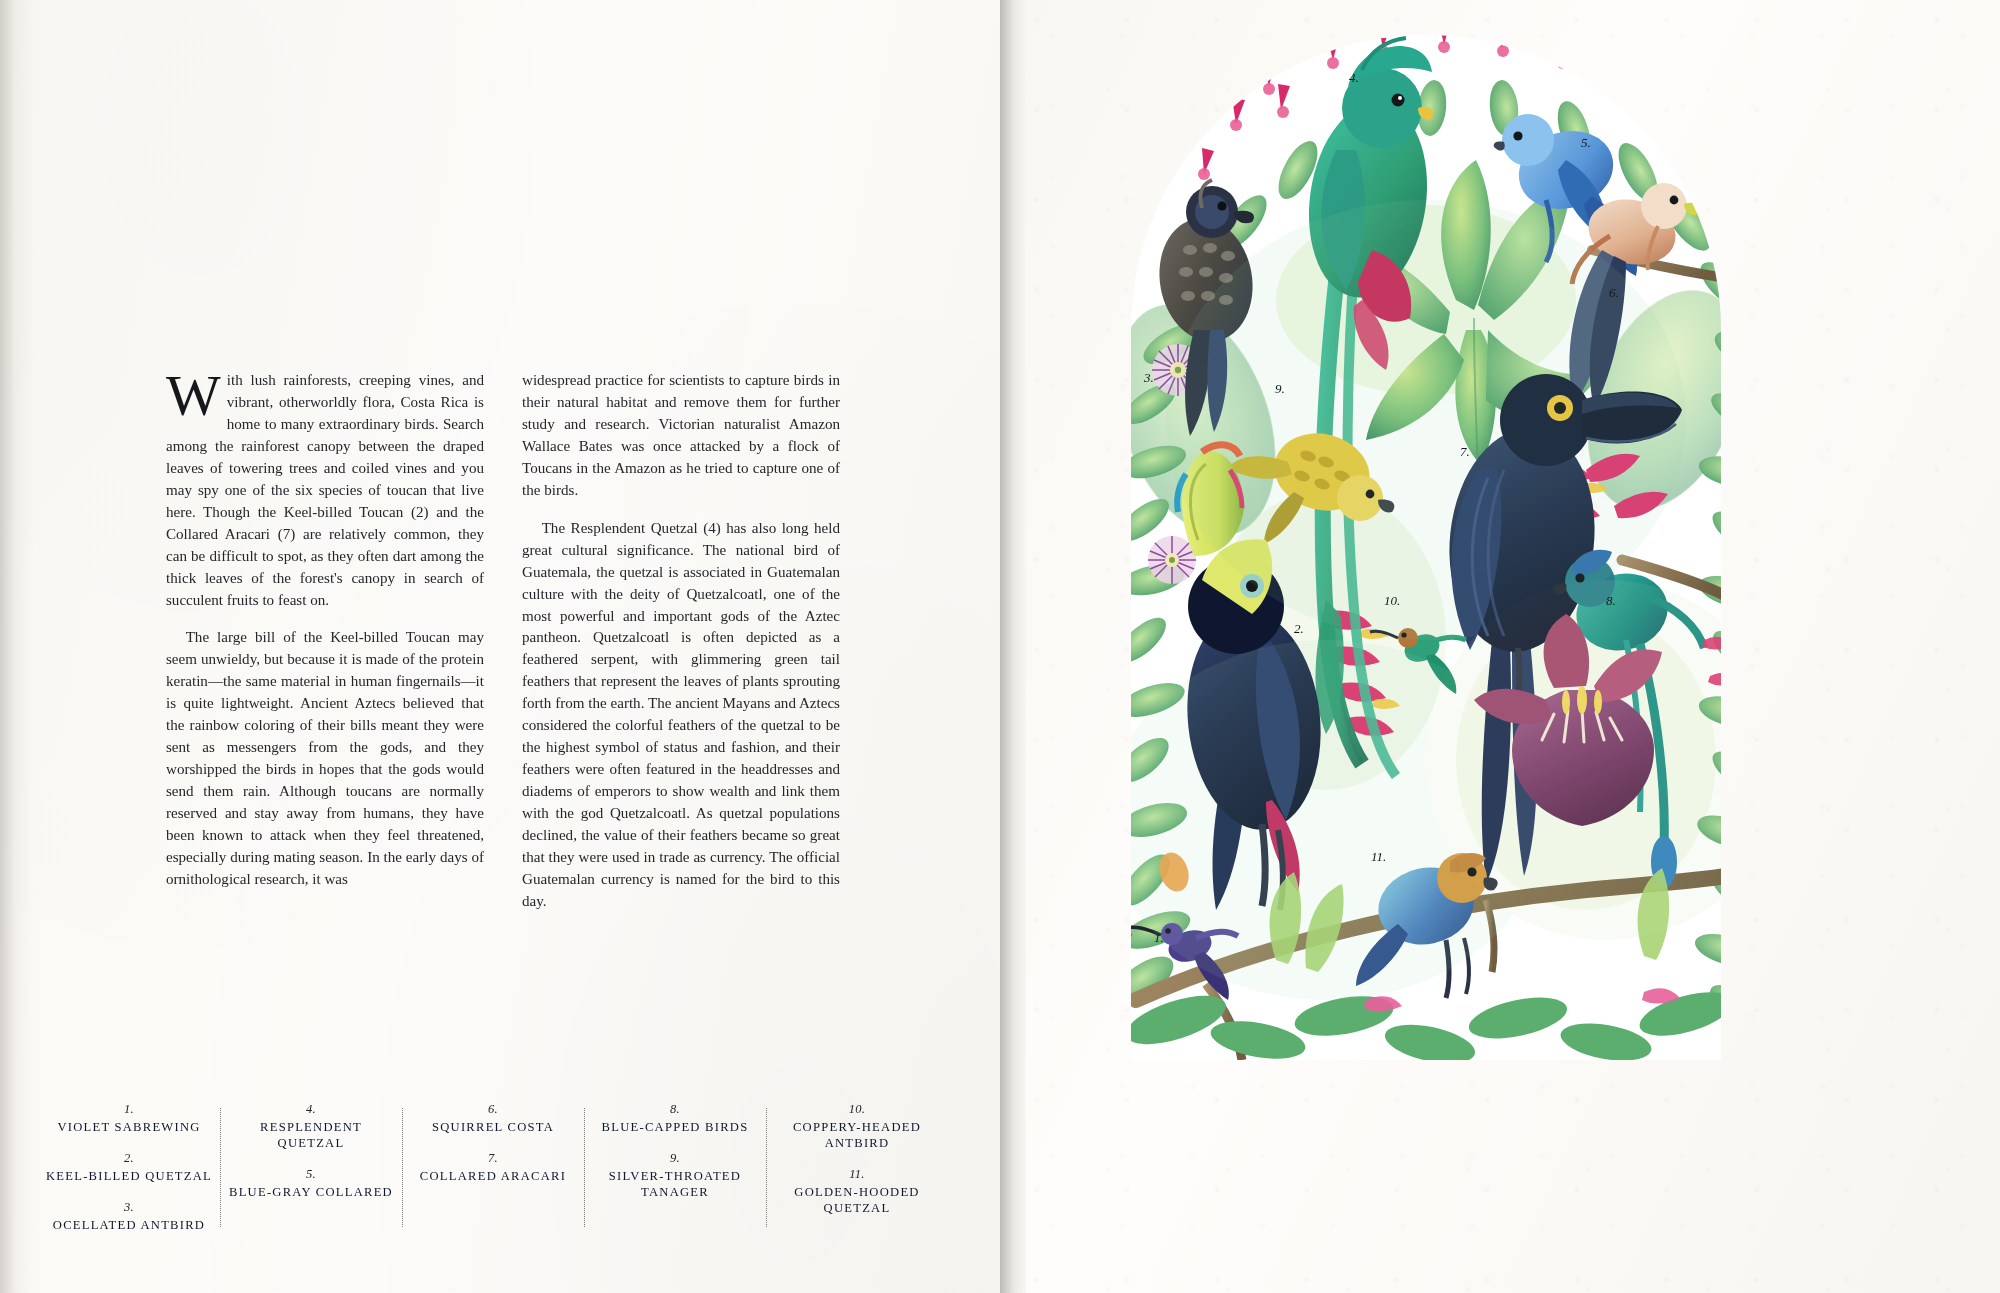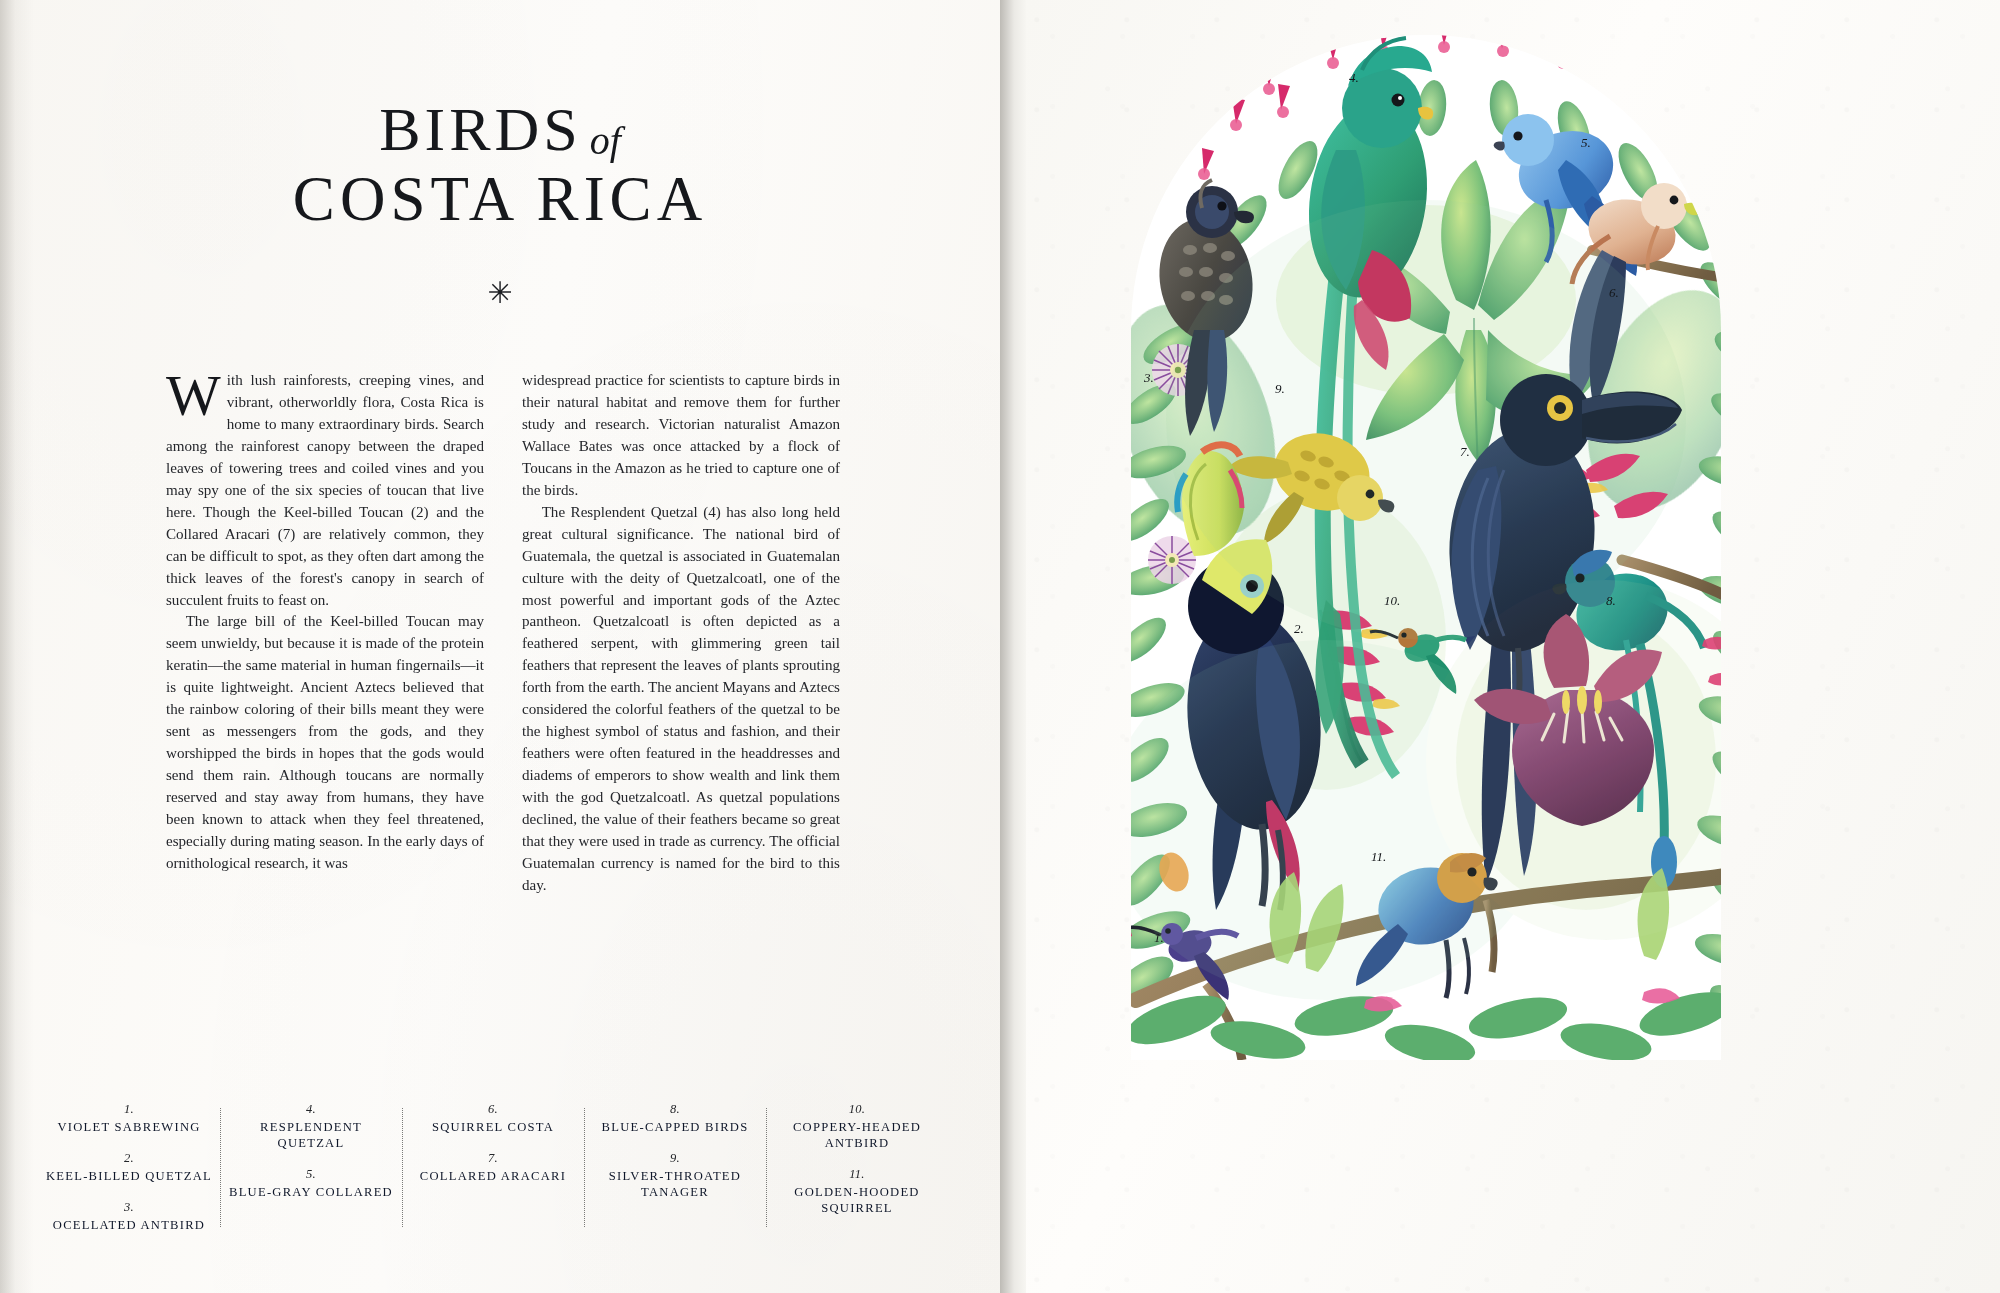--- a/index.html
+++ b/index.html
@@ -80,21 +80,21 @@
   .col {
     width: 318px;
     font-size: 15.1px;
     line-height: 1.455;
     color: #24262b;
     text-align: justify;
     hyphens: auto;
     -webkit-hyphens: auto;
   }
   .col p { margin: 0; }
-  .col p + p { margin-top: 0px; text-indent: 1.3em; }
+  .col p + p { margin-top: 16px; text-indent: 1.3em; }
   .dropcap-para { position: relative; min-height: 64px; }
   .dropcap {
     float: left;
     font-size: 58px;
     line-height: 0.84;
     padding: 2px 6px 0 0;
     font-family: "Liberation Serif", serif;
     color: #15171b;
   }
 
@@ -174,27 +174,20 @@
 </style>
 </head>
 <body>
 
 <div class="spread">
 
   <div class="page-left">
     <div class="paper-grain"></div>
     <div class="left-edge-shadow"></div>
 
-    <div class="title-block">
-      <div class="title-line l1">
-        <span>BIRDS</span><span class="small-of">of</span>
-      </div>
-      <div class="title-line l2">COSTA RICA</div>
-      <div class="asterisk">✳</div>
-    </div>
 
     <div class="columns">
       <div class="col">
         <p class="dropcap-para"><span class="dropcap">W</span><span>ith lush rainforests, creeping vines, and vibrant, otherworldly flora, Costa Rica is home to many extraordinary birds. Search among the rainforest canopy between the draped leaves of towering trees and coiled vines and you may spy one of the six species of toucan that live here. Though the Keel-billed Toucan (2) and the Collared Aracari (7) are relatively common, they can be difficult to spot, as they often dart among the thick leaves of the forest's canopy in search of succulent fruits to feast on.</span></p>
         <p>The large bill of the Keel-billed Toucan may seem unwieldy, but because it is made of the protein keratin—the same material in human fingernails—it is quite lightweight. Ancient Aztecs believed that the rainbow coloring of their bills meant they were sent as messengers from the gods, and they worshipped the birds in hopes that the gods would send them rain. Although toucans are normally reserved and stay away from humans, they have been known to attack when they feel threatened, especially during mating season. In the early days of ornithological research, it was</p>
       </div>
       <div class="col">
         <p>widespread practice for scientists to capture birds in their natural habitat and remove them for further study and research. Victorian naturalist Amazon Wallace Bates was once attacked by a flock of Toucans in the Amazon as he tried to capture one of the birds.</p>
         <p>The Resplendent Quetzal (4) has also long held great cultural significance. The national bird of Guatemala, the quetzal is associated in Guatemalan culture with the deity of Quetzalcoatl, one of the most powerful and important gods of the Aztec pantheon. Quetzalcoatl is often depicted as a feathered serpent, with glimmering green tail feathers that represent the leaves of plants sprouting forth from the earth. The ancient Mayans and Aztecs considered the colorful feathers of the quetzal to be the highest symbol of status and fashion, and their feathers were often featured in the headdresses and diadems of emperors to show wealth and link them with the god Quetzalcoatl. As quetzal populations declined, the value of their feathers became so great that they were used in trade as currency. The official Guatemalan currency is named for the bird to this day.</p>
       </div>
@@ -249,21 +242,21 @@
         </div>
       </div>
 
       <div class="legend-col">
         <div class="legend-entry">
           <div class="legend-num">10.</div>
           <div class="legend-name">COPPERY-HEADED ANTBIRD</div>
         </div>
         <div class="legend-entry">
           <div class="legend-num">11.</div>
-          <div class="legend-name">GOLDEN-HOODED SQUIRREL</div>
+          <div class="legend-name">GOLDEN-HOODED QUETZAL</div>
         </div>
       </div>
     </div>
   </div>
 
   <div class="page-right">
     <div class="gutter-shadow"></div>
     <div class="plate">
       <div class="plate-noise"></div>
 

